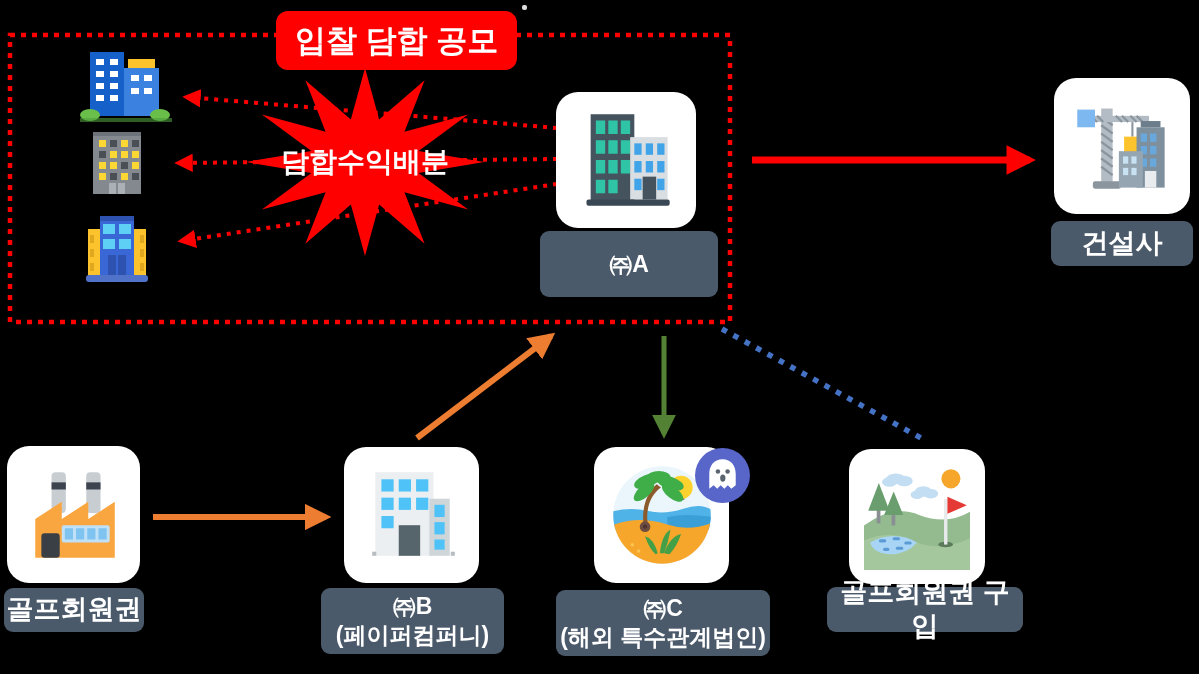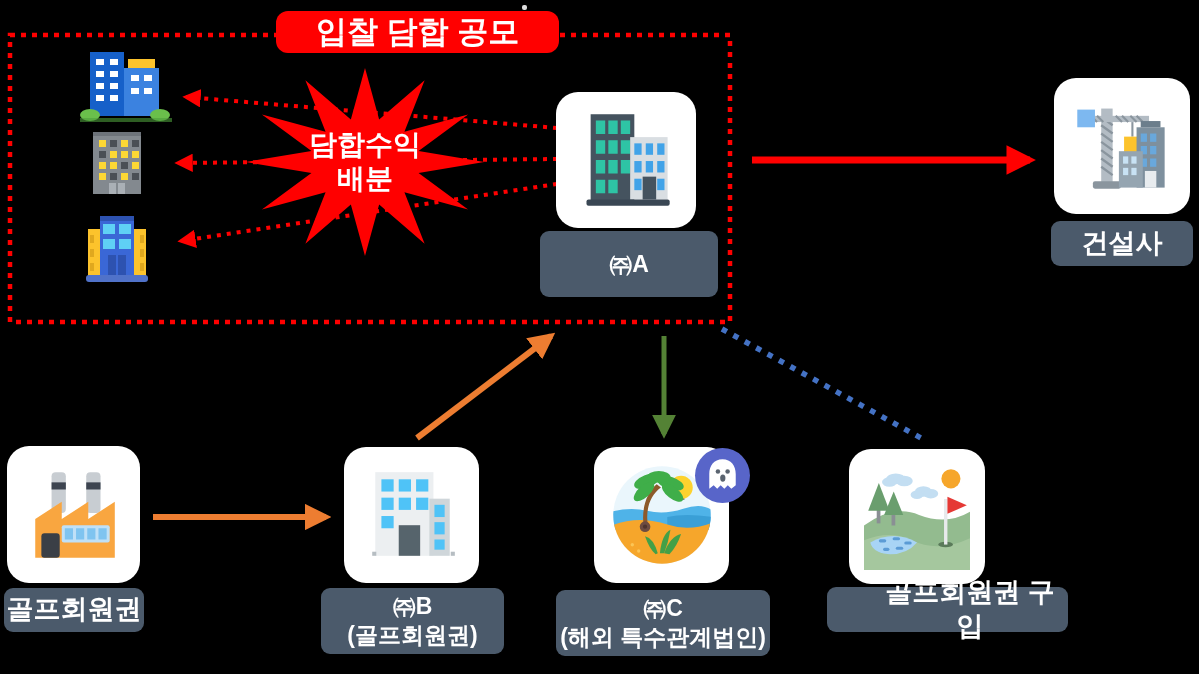--- a/index.html
+++ b/index.html
@@ -17,29 +17,29 @@
   
   .label-box{
     position:absolute;background:#4b5a6b;border-radius:9px;color:#ffffff;
     font-weight:bold;text-align:center;display:flex;flex-direction:column;
     align-items:center;justify-content:center;line-height:1.25;
   }
   .label-1line{font-size:27px;}
   .label-2line{font-size:23px;}
   
   #collusion-title{
-    position:absolute;left:276px;top:11px;height:42px;padding:0 40px;
+    position:absolute;left:276px;top:11px;height:59px;padding:0 19px;
     background:#ff0000;border-radius:12px;color:#ffffff;font-weight:bold;
     font-size:31px;display:flex;align-items:center;justify-content:center;z-index:6;
   }
   
   #starburst{position:absolute;left:243px;top:66px;width:244px;height:192px;z-index:4;}
   #starburst-text{
     position:absolute;left:243px;top:66px;width:244px;height:192px;z-index:5;
-    display:flex;flex-direction:column;align-items:center;justify-content:center;
+    display:flex;align-items:center;justify-content:center;
     color:#ffffff;font-weight:bold;font-size:28px;line-height:1.2;text-align:center;
   }
   #arrow-layer{position:absolute;left:0;top:0;z-index:2;}
   .card,.label-box{z-index:7;}
   #ghost-badge{position:absolute;left:694px;top:447px;width:57px;height:57px;z-index:8;}
   #stray-dot{position:absolute;left:522px;top:5px;width:5px;height:5px;background:#ddd;border-radius:2px;z-index:1;}
 </style>
 </head>
 <body>
 
@@ -265,21 +265,21 @@
         <rect x="72" y="40" width="10" height="12"></rect>
           <rect x="72" y="57" width="10" height="12"></rect>
           <rect x="72" y="74" width="10" height="10"></rect>
       </g>
       <rect x="11" y="86" width="4" height="4" fill="#b6bdc2"></rect>
       <rect x="88" y="86" width="4" height="4" fill="#b6bdc2"></rect>
     </svg>
   </div>
   <div class="label-box label-2line" style="left:321px;top:588px;width:183px;height:66px;">
     <div>㈜B</div>
-    <div>(골프회원권)</div>
+    <div>(페이퍼컴퍼니)</div>
   </div>
 
   <div class="card" style="left:594px;top:447px;width:135px;height:136px;">
     <svg width="106" height="106" viewBox="0 0 100 100">
       <defs>
           <clipPath id="iclip">
             <circle cx="50" cy="50" r="46"></circle>
           </clipPath>
         </defs>
       <circle cx="50" cy="50" r="46" fill="#eaf6fc"></circle>
@@ -349,17 +349,17 @@
           <rect x="27" y="69" width="7" height="3" rx="1.5"></rect>
         <rect x="38" y="73" width="7" height="3" rx="1.5"></rect>
           <rect x="18" y="79" width="6" height="3" rx="1.5"></rect>
         <rect x="30" y="78" width="7" height="3" rx="1.5"></rect>
       </g>
       <ellipse cx="77" cy="76" rx="7" ry="2.6" fill="#5a7a5a"></ellipse>
       <rect x="75.5" y="33" width="3.2" height="43" fill="#e8eaec"></rect>
       <polygon points="78.7,31 97,39 78.7,47" fill="#e53935"></polygon>
     </svg>
   </div>
-  <div class="label-box label-1line" style="left:827px;top:587px;width:196px;height:45px;padding-left:45px;">
+  <div class="label-box label-1line" style="left:827px;top:587px;width:196px;height:45px;">
     <div>골프회원권 구입</div>
   </div>
 
 </div>
 
 </body></html>

